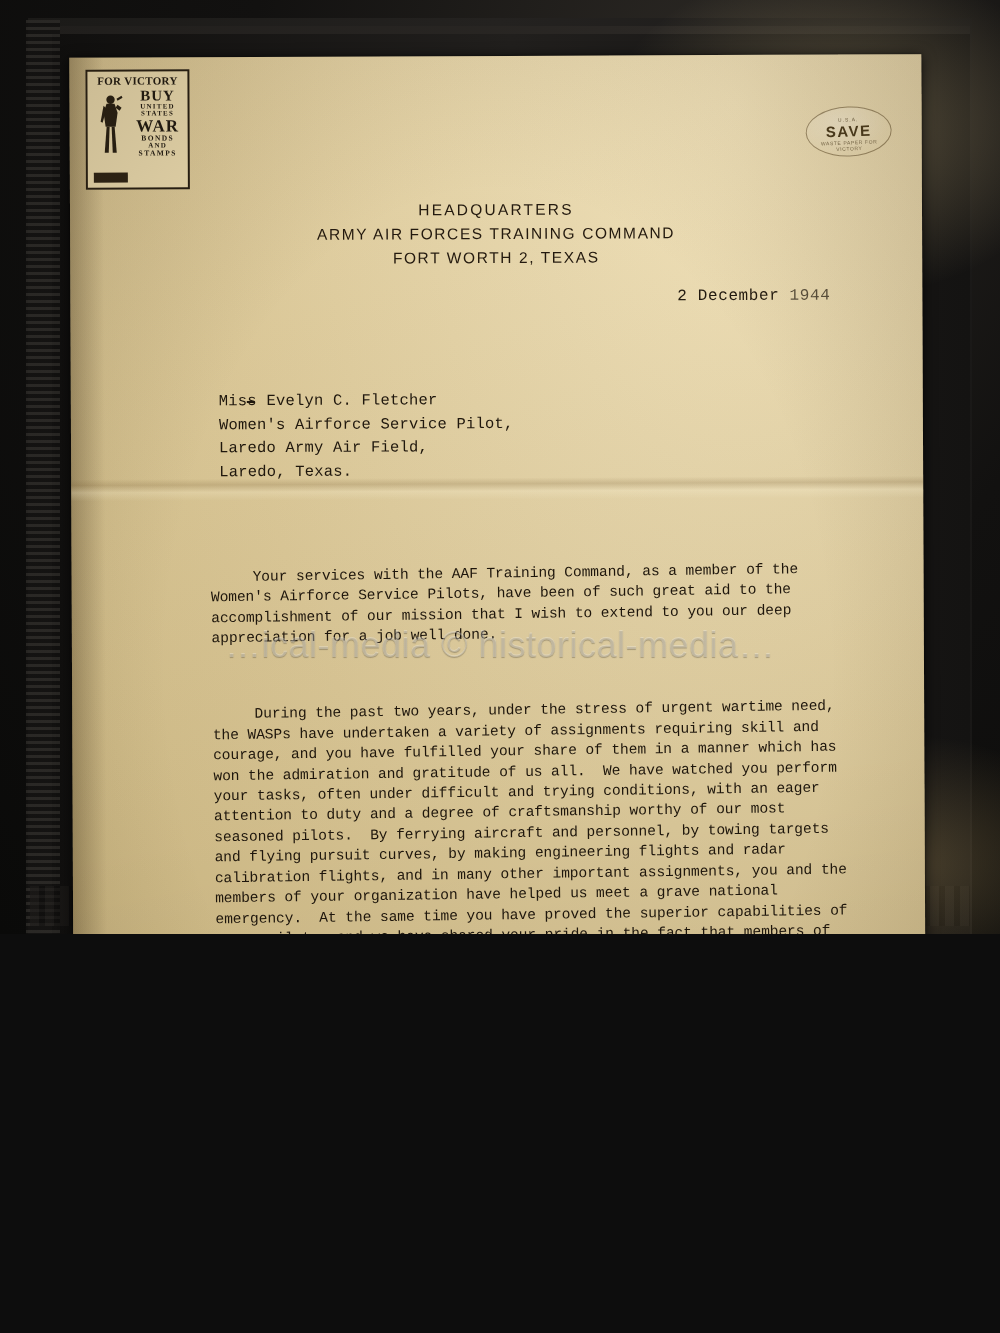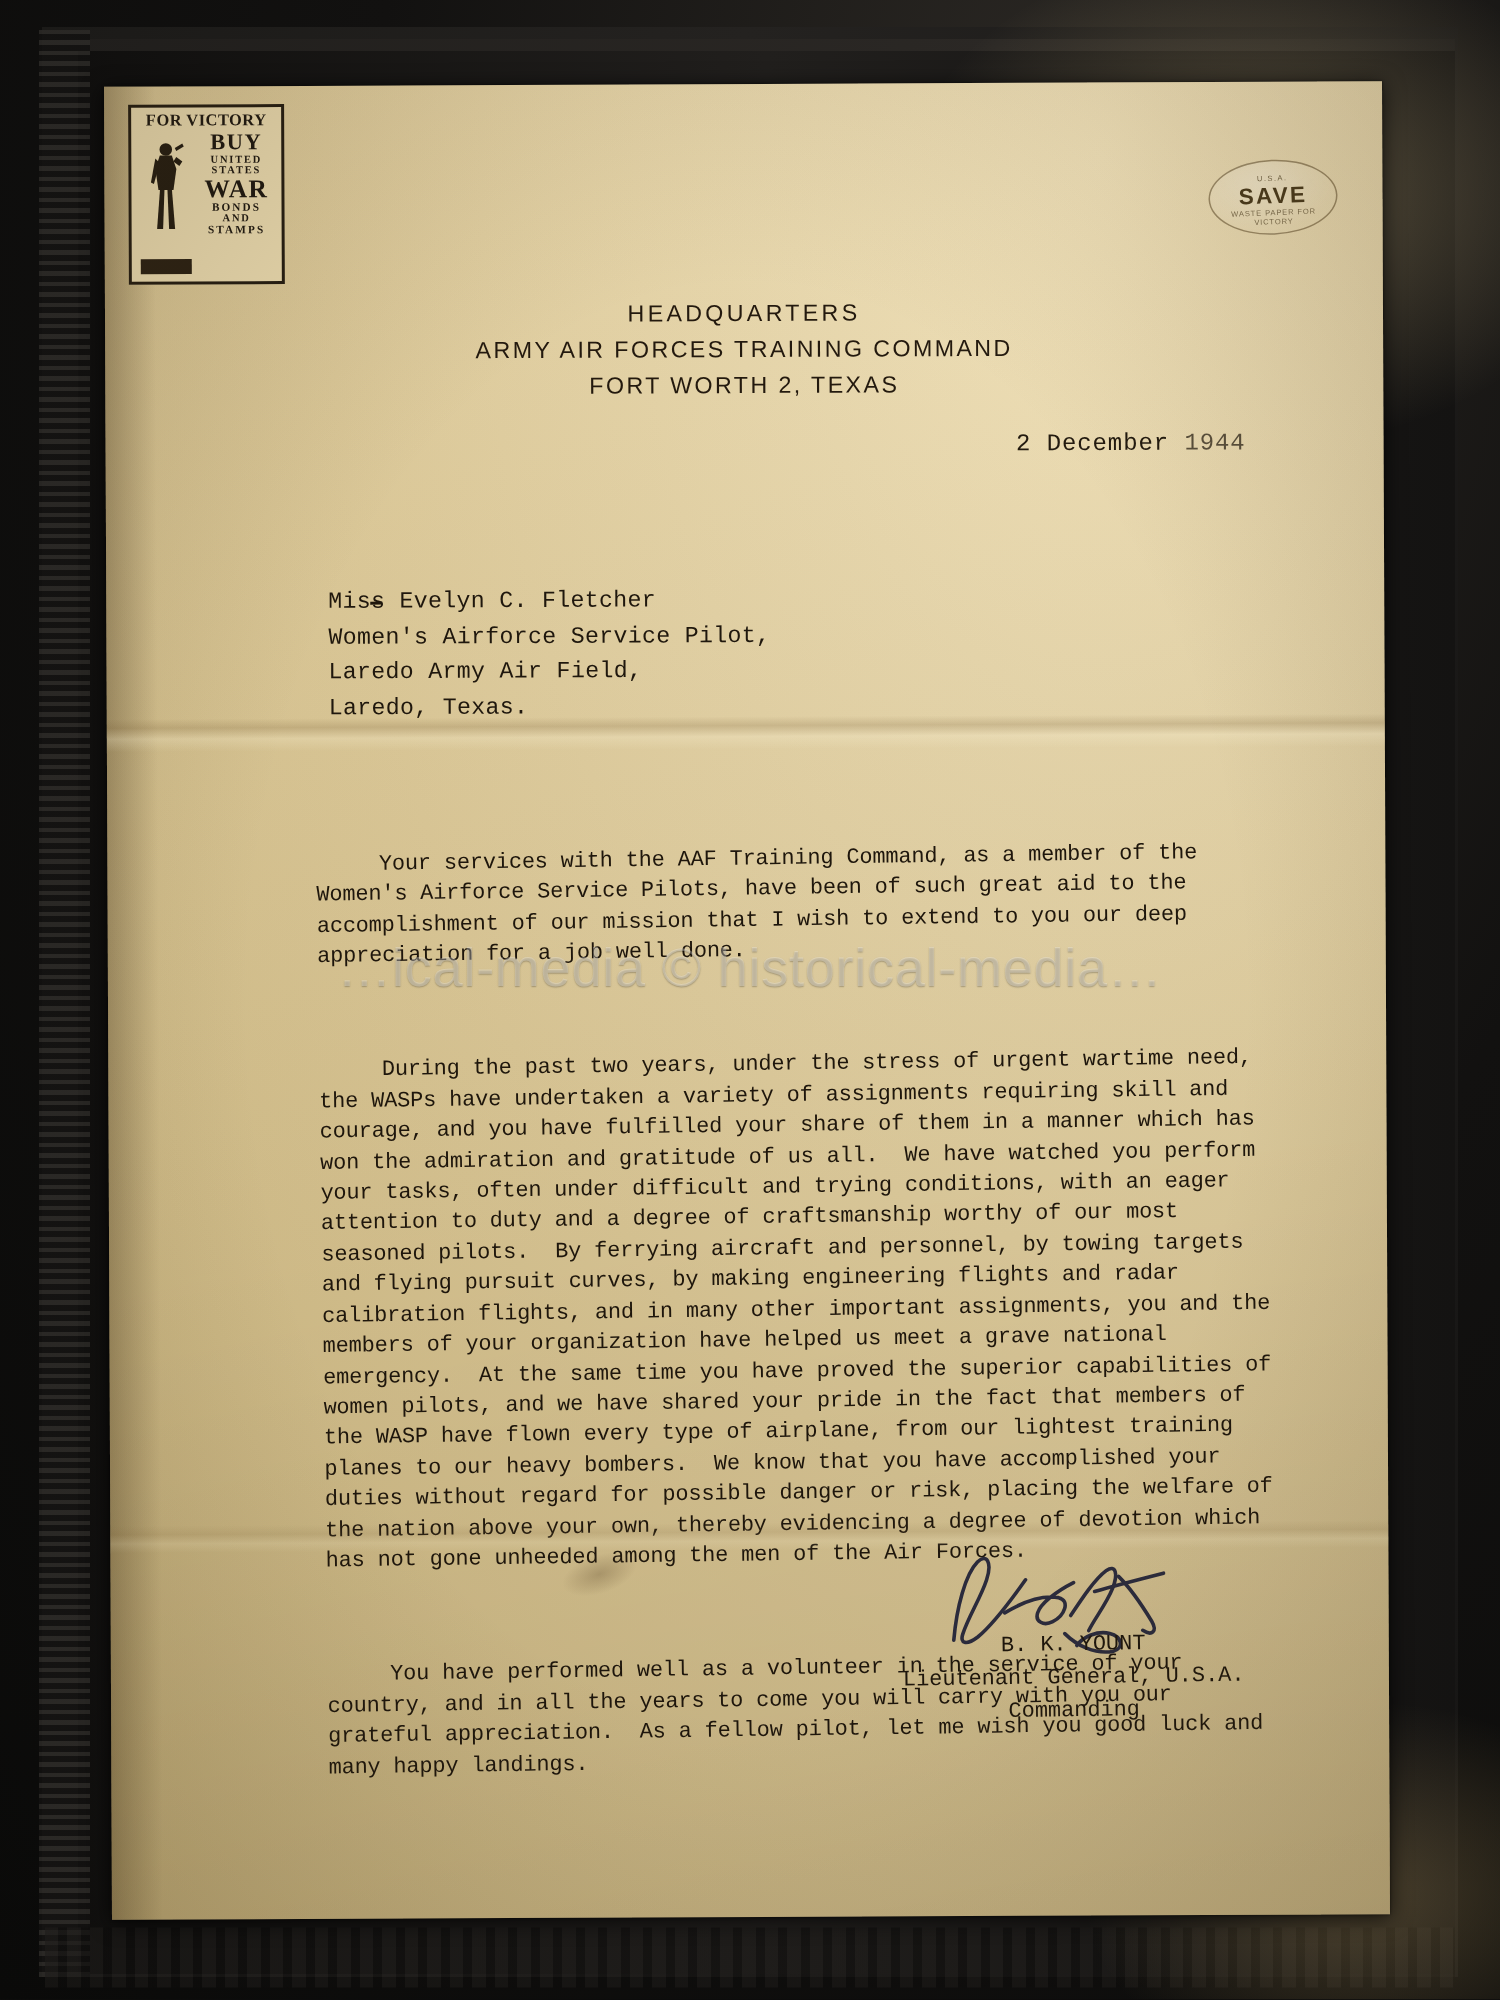--- a/index.html
+++ b/index.html
@@ -3,21 +3,21 @@
 <meta charset="utf-8">
 <style>
   html, body {
     margin: 0;
     padding: 0;
     background: #0d0d0d;
   }
   #page {
     position: relative;
     width: 1000px;
-    height: 1333px;
+    height: 934px;
     overflow: hidden;
     background:
       radial-gradient(ellipse at 70% 8%, #2a2723 0%, #121110 45%, #0a0a09 100%);
     font-family: "Liberation Sans", sans-serif;
   }
   
   .backing {
     position: absolute;
     background: linear-gradient(100deg, #1b1a18 0%, #242220 40%, #171615 100%);
   }

